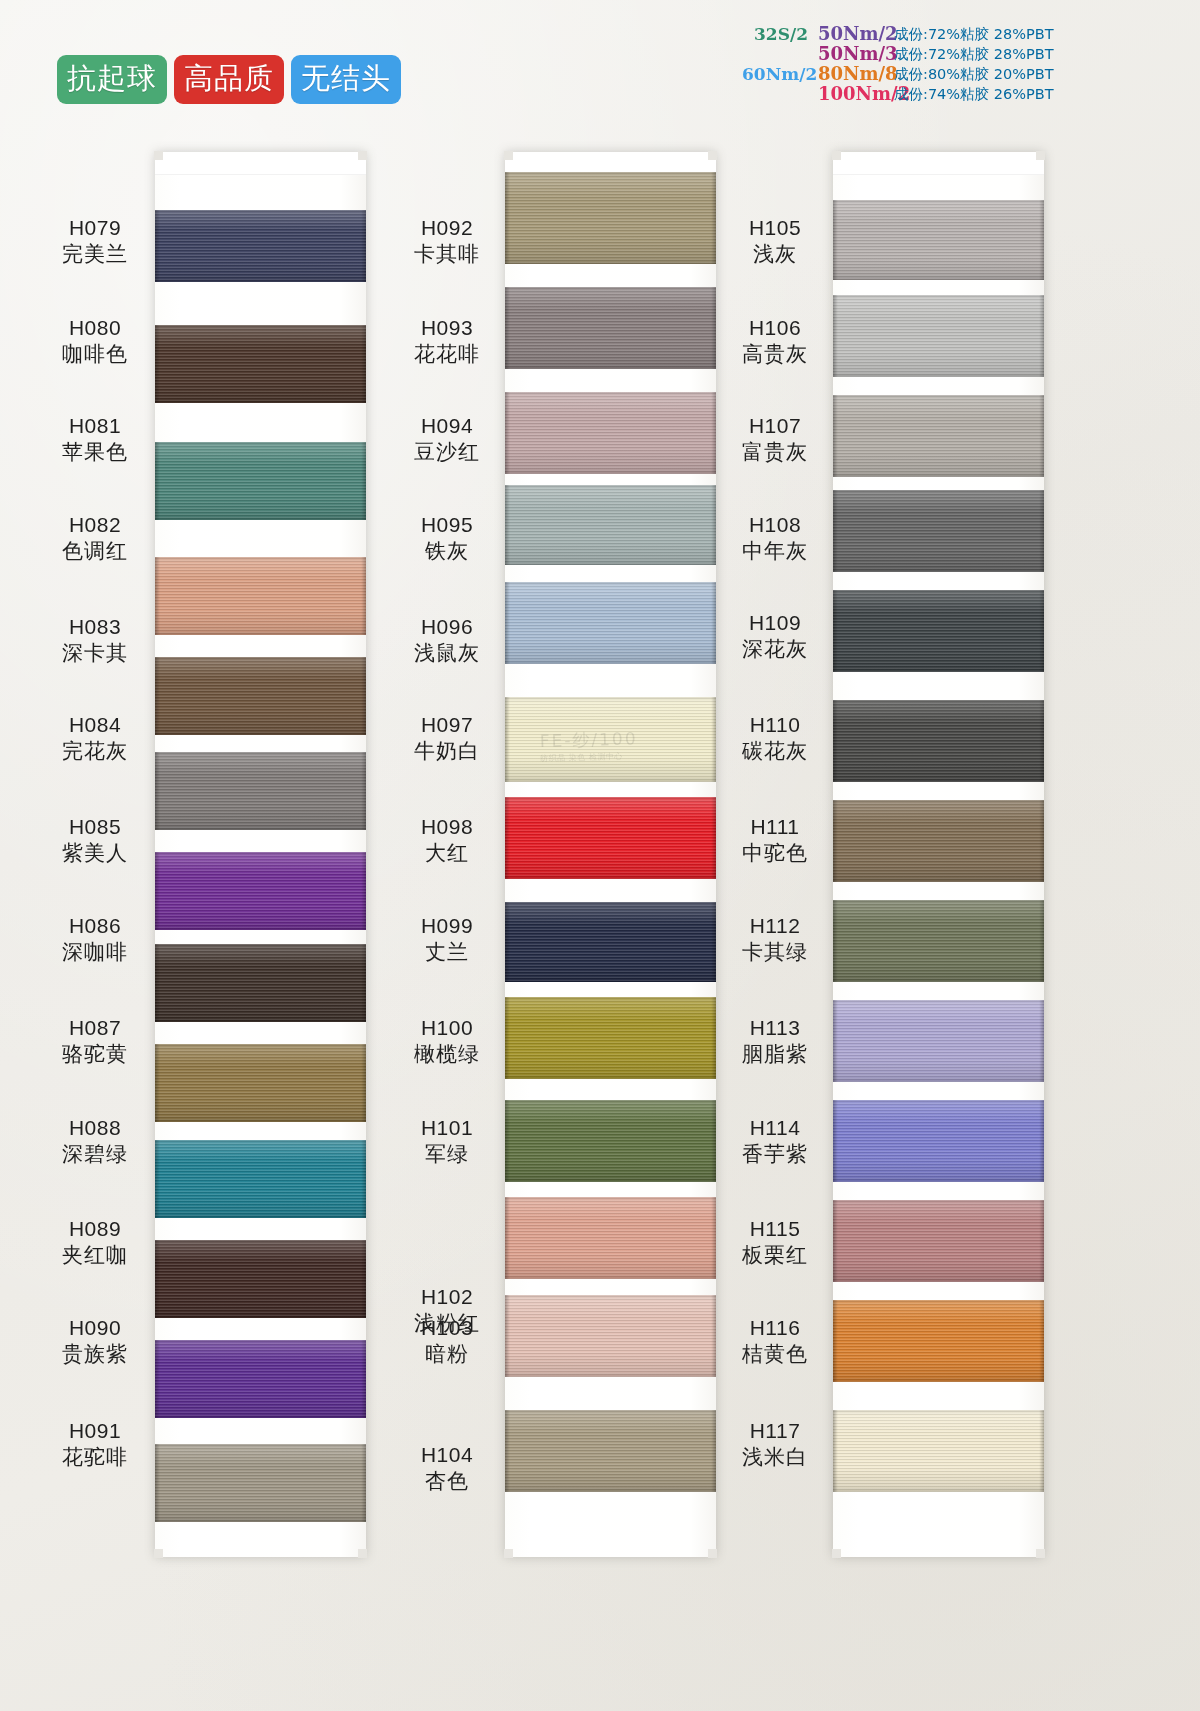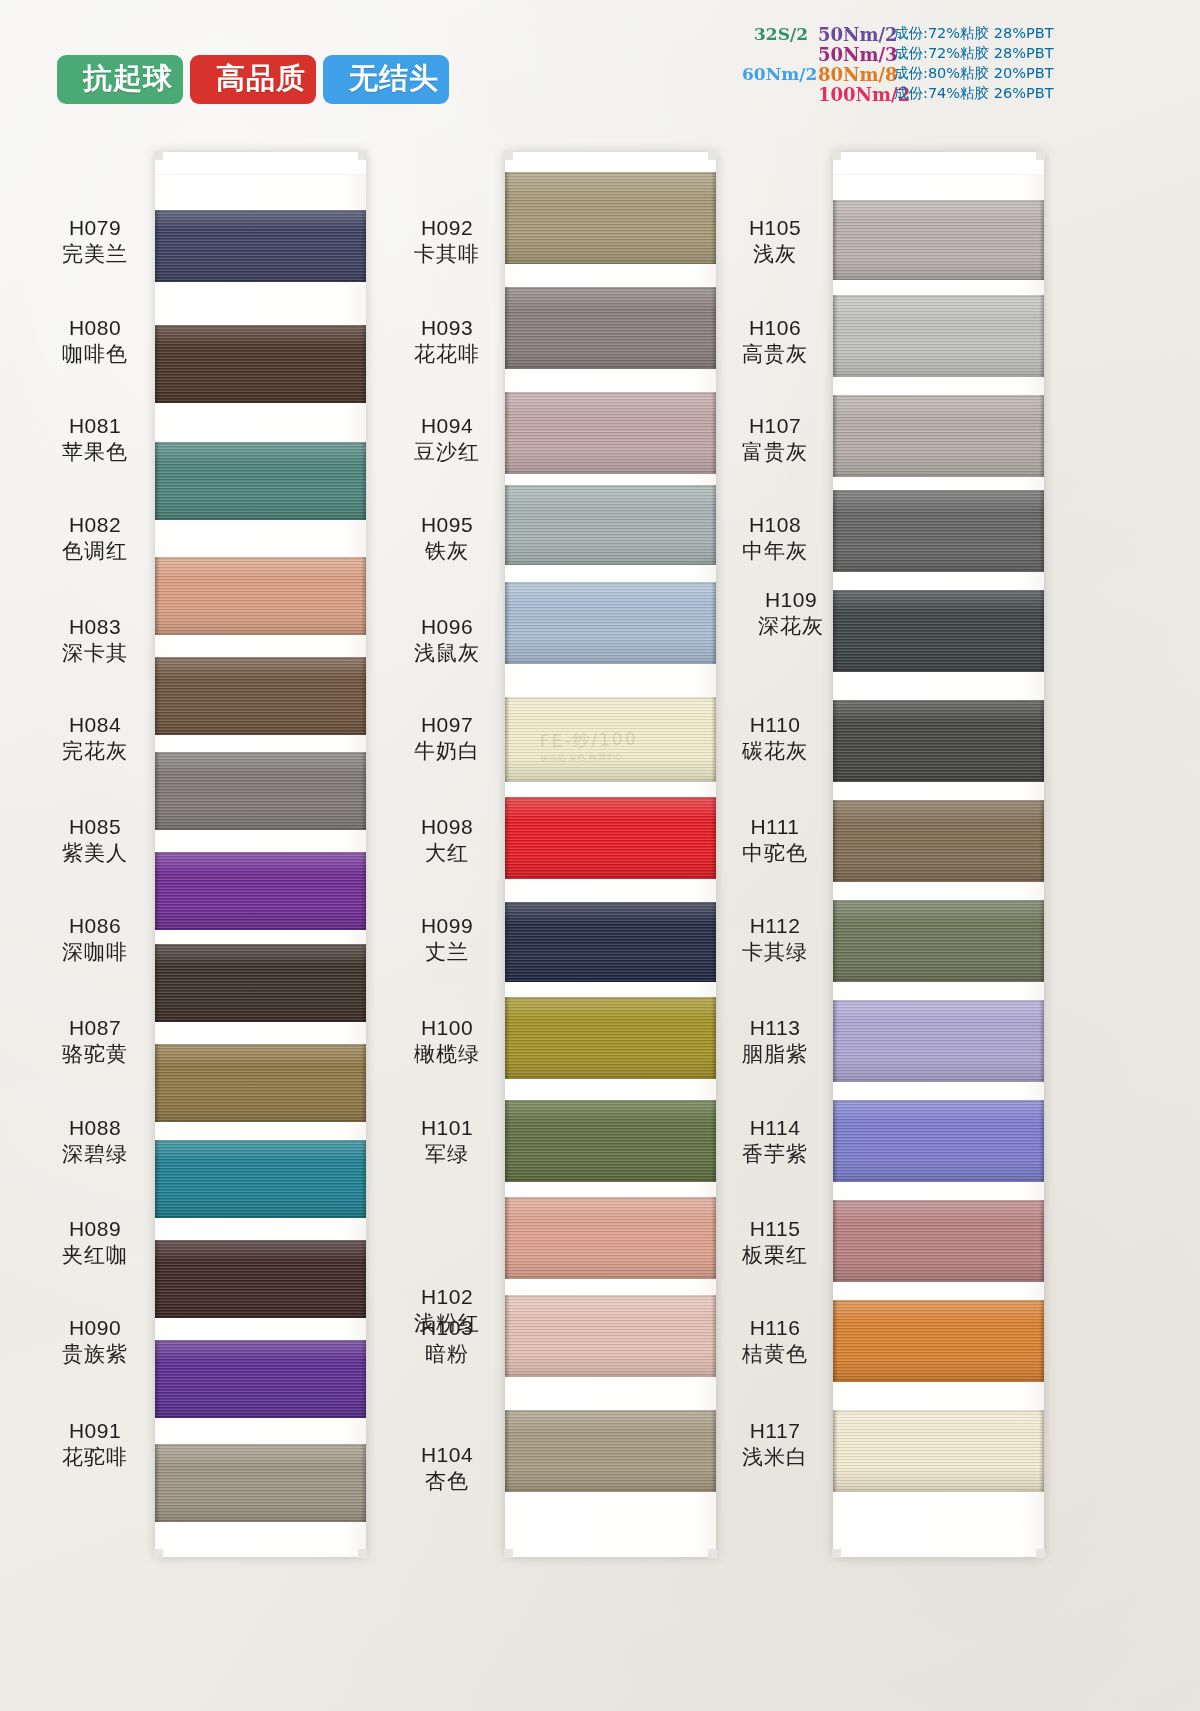--- a/index.html
+++ b/index.html
@@ -16,37 +16,37 @@
       radial-gradient(ellipse at 18% 12%, rgba(255,255,255,.55), rgba(255,255,255,0) 55%),
       radial-gradient(ellipse at 82% 85%, rgba(225,222,214,.6), rgba(255,255,255,0) 60%),
       linear-gradient(160deg,#f3f2ee 0%,#eceae5 40%,#efedE8 70%,#e9e7e1 100%);
     pointer-events:none;
   }
 
   
   .header{position:absolute;left:0;top:0;width:1200px;height:150px;}
   .badges{position:absolute;left:57px;top:55px;display:flex;gap:7px;}
   .badge{
-    border-radius:9px;color:#fff;font-weight:bold;
-    font-size:29px;line-height:1;padding:9px 10px 11px 26px;
+    border-radius:9px;color:#fff;font-weight:normal;
+    font-size:29px;line-height:1;padding:9px 10px 11px 10px;
     letter-spacing:1px;
     font-family:"DejaVu Sans","Liberation Sans",sans-serif;
     text-shadow:0 1px 1px rgba(0,0,0,.18);
   }
   .title{
     position:absolute;left:370px;top:50px;
     font-size:48px;font-weight:bold;color:#3c403c;
     font-family:"DejaVu Serif","Liberation Serif",serif;
     letter-spacing:1px;white-space:nowrap;
     text-shadow:1px 2px 2px rgba(120,120,115,.45);
   }
 
   
   .specs{position:absolute;left:742px;top:24px;width:440px;font-size:15px;}
-  .spec-row{display:flex;align-items:flex-start;height:20px;}
+  .spec-row{display:flex;align-items:flex-end;height:20px;}
   .spec-c1{width:66px;text-align:right;font-weight:bold;font-size:17px;
     font-family:"DejaVu Serif","Liberation Serif",serif;}
   .spec-c2{width:76px;text-align:left;padding-left:10px;font-weight:bold;font-size:18px;
     font-family:"DejaVu Serif","Liberation Serif",serif;}
   .spec-c3{font-size:14.5px;color:#0369a1;white-space:nowrap;
     font-family:"DejaVu Sans","Liberation Sans",sans-serif;}
 
   
   .card{
     position:absolute;top:152px;width:211px;height:1405px;
@@ -520,21 +520,21 @@
     <span class="name">高贵灰</span>
   </div>
 <div class="label label-right" style="top: 413px;">
     <span class="code">H107</span>
     <span class="name">富贵灰</span>
   </div>
 <div class="label label-right" style="top: 512px;">
     <span class="code">H108</span>
     <span class="name">中年灰</span>
   </div>
-<div class="label label-right" style="top: 587px; padding-left: 16px;">
+<div class="label label-right" style="top: 610px;">
     <span class="code">H109</span>
     <span class="name">深花灰</span>
   </div>
 <div class="label label-right" style="top: 712px;">
     <span class="code">H110</span>
     <span class="name">碳花灰</span>
   </div>
 <div class="label label-right" style="top: 814px;">
     <span class="code">H111</span>
     <span class="name">中驼色</span>

